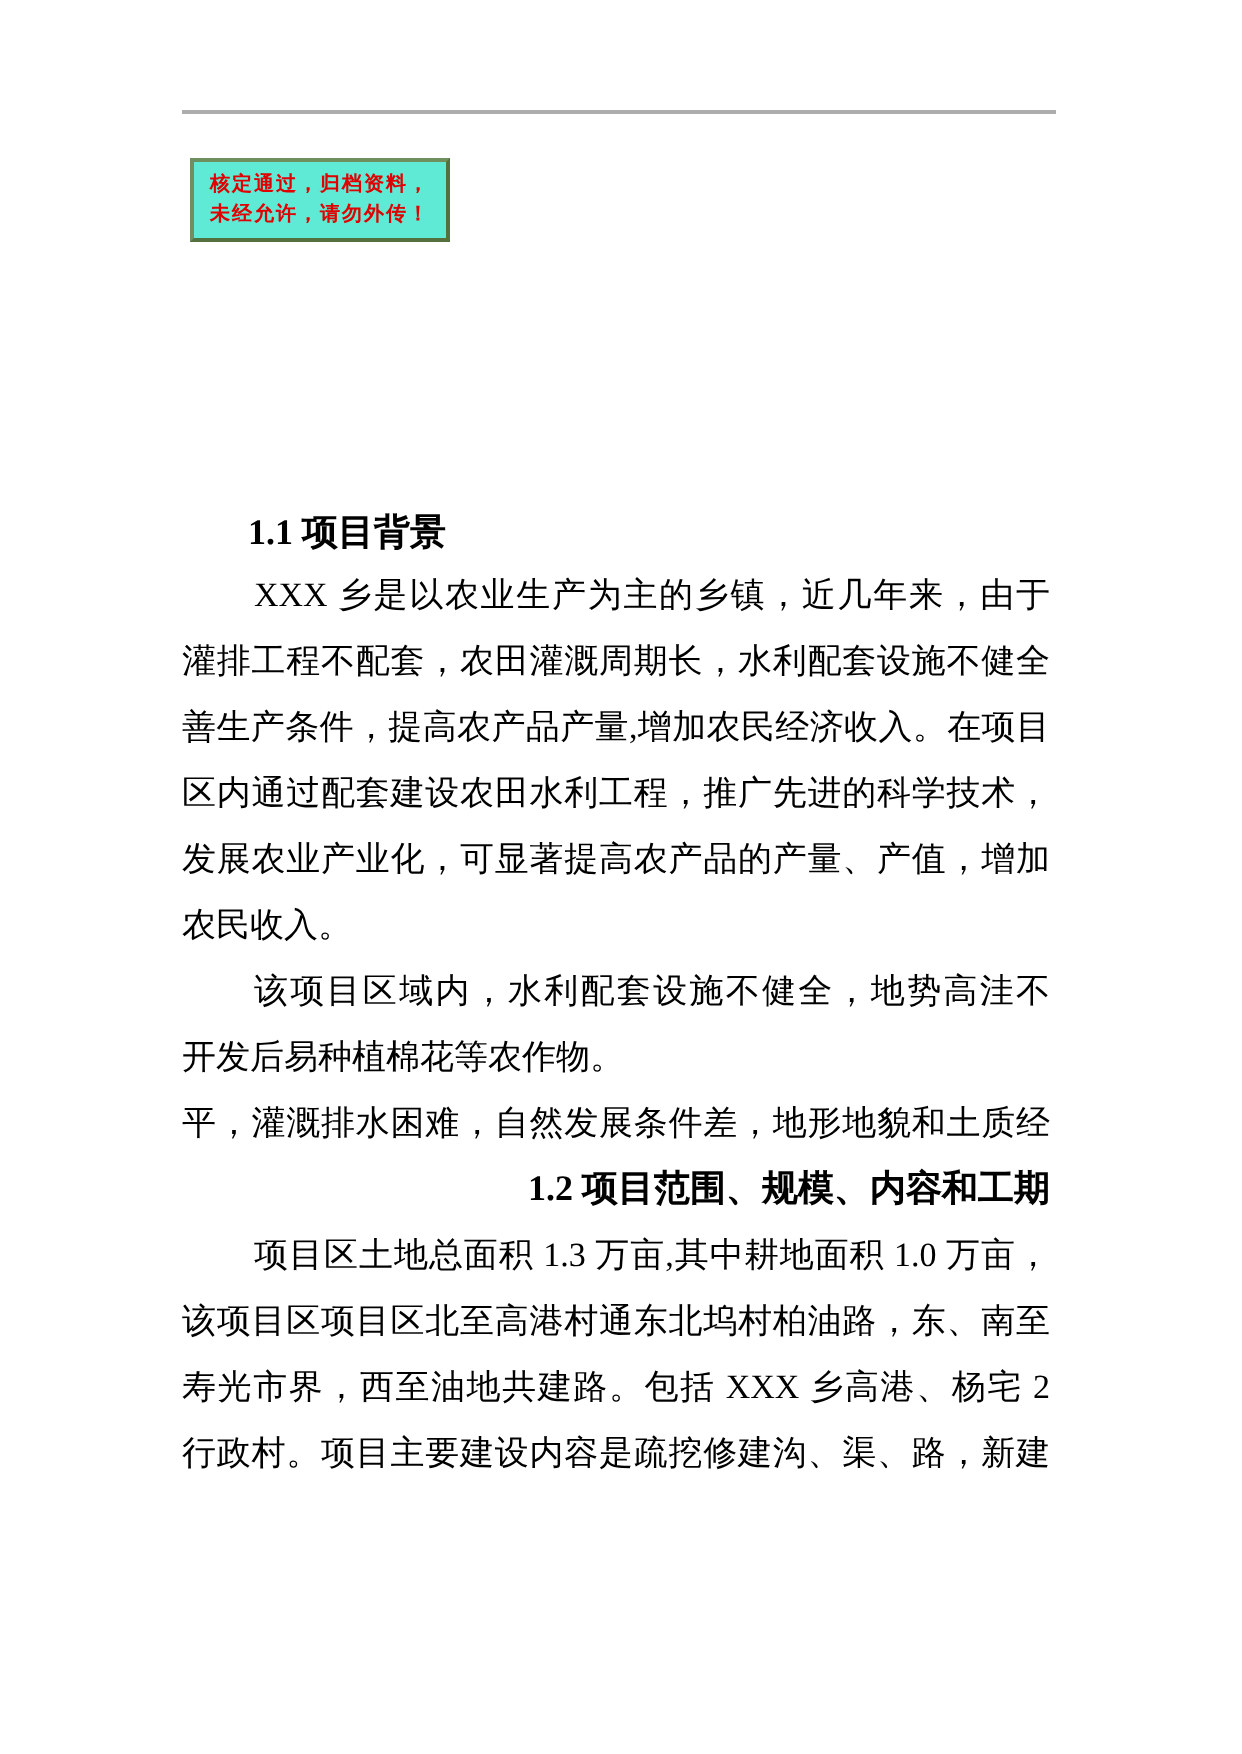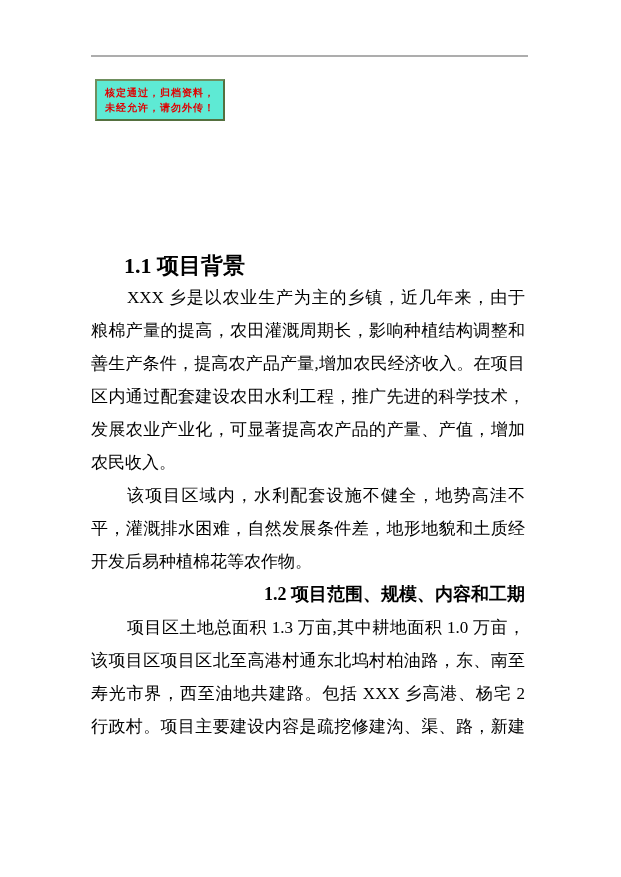--- a/index.html
+++ b/index.html
@@ -32,21 +32,21 @@
     white-space:nowrap;
   }
   .doc-title{
     position:absolute;left:91px;top:189px;width:434px;
     text-align:center;
     font-size:20px;font-weight:bold;letter-spacing:2px;
     white-space:nowrap;
   }
   .heading-11{
     position:absolute;left:91px;top:253px;width:434px;
-    font-size:22px;font-weight:bold;
+    font-size:18px;font-weight:bold;
     text-indent:33px;line-height:26px;
     white-space:nowrap;
   }
   .body-lines{
     position:absolute;left:91px;top:281px;width:434px;
     font-size:17px;
   }
   .body-line{
     line-height:33px;height:33px;
     text-align:left;
@@ -69,28 +69,28 @@
   <div class="stamp">
     <div class="stamp-line">核定通过，归档资料，</div>
     <div class="stamp-line">未经允许，请勿外传！</div>
   </div>
 
 
   <div class="heading-11">1.1 项目背景</div>
 
   <div class="body-lines">
       <div class="body-line justify indent">XXX 乡是以农业生产为主的乡镇，近几年来，由于田间</div>
-      <div class="body-line justify">粮棉产量的提高，农田灌溉周期长，影响种植结构调整和</div>
+      <div class="body-line justify">灌排工程不配套，农田灌溉周期长，水利配套设施不健全</div>
       <div class="body-line justify">善生产条件，提高农产品产量,增加农民经济收入。在项目</div>
       <div class="body-line justify">区内通过配套建设农田水利工程，推广先进的科学技术，</div>
       <div class="body-line justify">发展农业产业化，可显著提高农产品的产量、产值，增加</div>
       <div class="body-line">农民收入。</div>
       <div class="body-line justify indent">该项目区域内，水利配套设施不健全，地势高洼不</div>
+      <div class="body-line">开发后易种植棉花等农作物。</div>
       <div class="body-line justify">平，灌溉排水困难，自然发展条件差，地形地貌和土质经</div>
-      <div class="body-line">开发后易种植棉花等农作物。</div>
       <div class="body-line indent bold">1.2 项目范围、规模、内容和工期</div>
       <div class="body-line justify indent">项目区土地总面积 1.3 万亩,其中耕地面积 1.0 万亩，</div>
       <div class="body-line justify">该项目区项目区北至高港村通东北坞村柏油路，东、南至</div>
       <div class="body-line justify">寿光市界，西至油地共建路。包括 XXX 乡高港、杨宅 2 个</div>
       <div class="body-line justify">行政村。项目主要建设内容是疏挖修建沟、渠、路，新建</div>
     </div>
 
 </div>
 
 </body></html>

